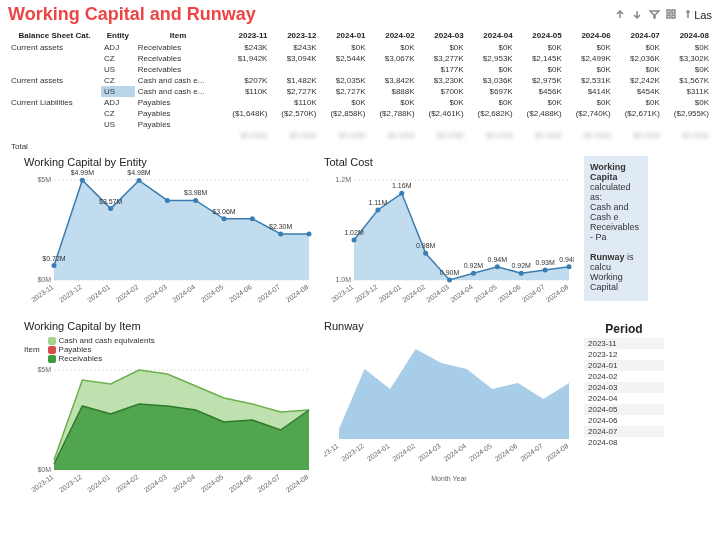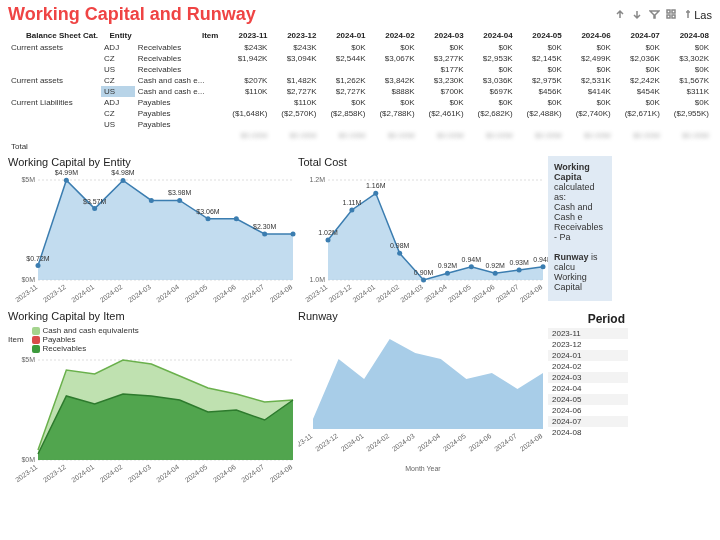--- a/index.html
+++ b/index.html
@@ -6,28 +6,28 @@
 body{width:720px;height:540px;background:#fff;overflow:hidden;font-size:9px;color:#333;position:relative}
 .header{display:flex;justify-content:space-between;align-items:center;padding:4px 8px}
 .title{font-size:18px;font-weight:600;color:#ef4444}
 .header-right{display:flex;align-items:center;color:#888}
 .header-right span{font-size:11px}
 .last{font-size:14px;color:#222}
 .icon-row{display:flex;gap:6px}
 .icon-row svg{width:11px;height:11px;stroke:#888;fill:none;stroke-width:1.5}
 .table-wrap{padding:0 8px 2px 8px}
 table{border-collapse:collapse;width:100%;font-size:8px}
-th{font-weight:600;text-align:right;padding:2px 3px;color:#222}
+th{font-weight:600;text-align:center;padding:2px 3px;color:#222}
 th.num{text-align:right}
 td{padding:1px 3px;color:#333;white-space:nowrap}
 td.num{text-align:right}
 td.sel{background:#b8d4e8}
 tr.total td{font-weight:400}
 tr.blur td{color:transparent;text-shadow:0 0 4px rgba(0,0,0,0.35)}
-.charts{display:flex;flex-wrap:wrap;gap:0;padding:2px 8px 0 8px}
+.charts{display:flex;flex-wrap:wrap;gap:10px;padding:2px 8px 0 24px}
 .chart-box{display:flex;flex-direction:column}
 .chart-title{font-size:11px;font-weight:400;color:#222;margin-bottom:2px}
 .chart-svg{font-size:7px}
 .legend{font-size:8px;display:flex;gap:8px;align-items:center;margin:2px 0}
 .legend-item{display:flex;align-items:flex-end;gap:3px}
 .legend-sq{width:8px;height:8px;border-radius:2px}
 .info-panel{background:#e0eaf4;padding:6px;font-size:9px;color:#333;width:64px;height:145px}
 .info-panel .b{font-weight:600}
 .period-panel{width:80px}
 .period-panel th{font-size:12px}
@@ -128,21 +128,21 @@
           <td class="num">$0K</td>
           <td class="num">$0K</td>
           <td class="num">$0K</td>
         </tr>
         <tr>
           <td>Current assets</td>
           <td>CZ</td>
           <td>Cash and cash e...</td>
           <td class="num">$207K</td>
           <td class="num">$1,482K</td>
-          <td class="num">$1,262K</td>
+          <td class="num">$2,035K</td>
           <td class="num">$3,842K</td>
           <td class="num">$3,230K</td>
           <td class="num">$3,036K</td>
           <td class="num">$2,975K</td>
           <td class="num">$2,531K</td>
           <td class="num">$2,242K</td>
           <td class="num">$1,567K</td>
         </tr>
         <tr>
           <td></td>

